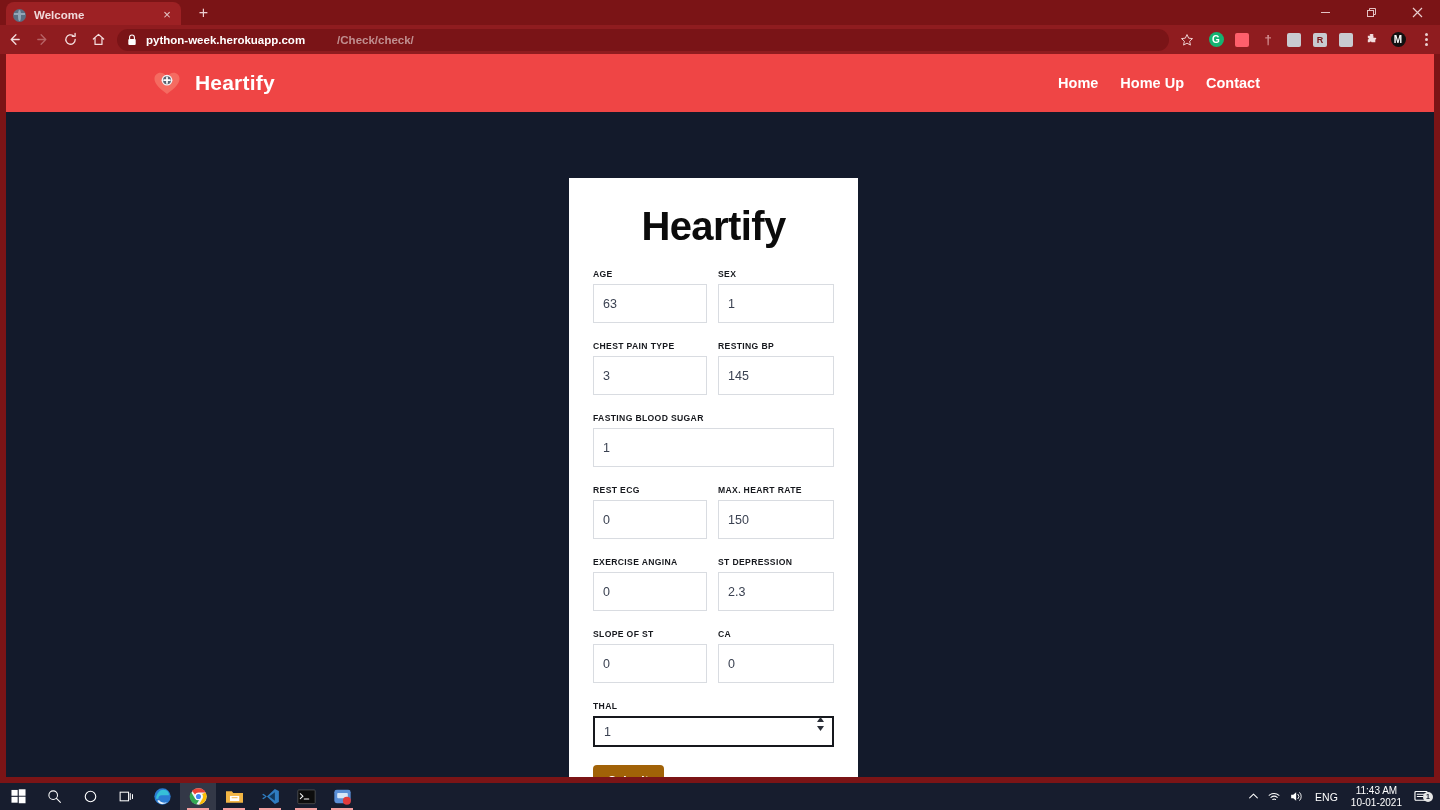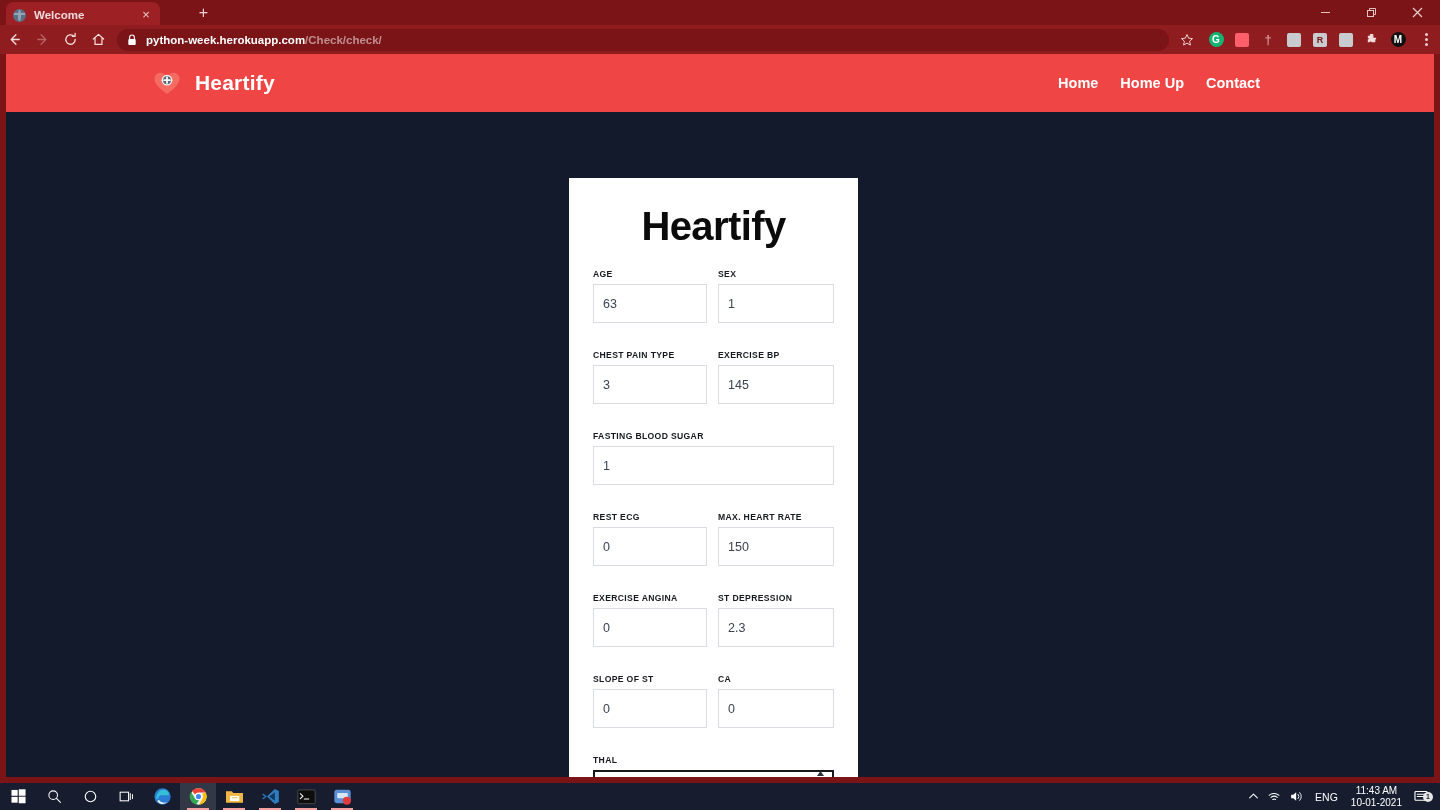--- a/index.html
+++ b/index.html
@@ -18,21 +18,21 @@
   }
 
   
   .tabstrip {
     position: relative;
     height: 25px;
     background: #7b1416;
   }
   .tab {
     position: absolute; left: 6px; top: 2px;
-    width: 154px; height: 23px;
+    width: 175px; height: 23px;
     background: #9d2124;
     border-radius: 8px 8px 0 0;
     display: flex; align-items: center;
     padding: 13px 7px;
   }
   .tab-favicon {
     width: 13px; height: 13px; border-radius: 50%;
     background: #5b6e83;
     position: relative; flex: none;
     overflow: hidden;
@@ -96,21 +96,21 @@
     display: flex; align-items: center;
     padding: 0 10px;
     min-width: 0;
   }
   .lock { flex: none; margin-right: 9px; display: flex; }
   .url-text {
     font-size: 11.5px; color: #ffffff;
     white-space: nowrap; overflow: hidden;
     font-weight: bold;
   }
-  .url-path { color: #c08f90; font-weight: bold; }
+  .url-path { color: #c08f90; font-weight: bold; padding-left: 32px; }
   .star { flex: none; margin-right: 4px; display: flex; align-items: center; justify-content: center; width: 24px; }
   .ext-area { display: flex; align-items: center; flex: none; padding-right: 4px; }
   .ext { width: 22px; height: 22px; margin: 0 2px; display: flex; align-items: center; justify-content: center; flex: none; }
   .ext-dot { width: 15px; height: 15px; border-radius: 50%; display: flex; align-items: center; justify-content: center; }
   .ext-sq { width: 14px; height: 14px; border-radius: 2px; display: flex; align-items: center; justify-content: center; }
   .kebab { width: 22px; display: flex; flex-direction: column; align-items: center; justify-content: center; gap: 2px; flex: none; margin-right: 3px; }
   .kebab i { width: 3px; height: 3px; border-radius: 50%; background: #e9cfd0; display: block; }
 
   
   .viewport {
@@ -145,21 +145,21 @@
     padding: 26px 24px 0 24px;
   }
   .card-title {
     text-align: center;
     font-size: 40px; font-weight: bold;
     color: #0b0b0b;
     letter-spacing: -0.6px;
     margin-bottom: 20px;
   }
   .form-row { display: flex; gap: 11px; }
-  .field { margin-bottom: 27px; }
+  .field { margin-bottom: 18px; }
   .field.col-left { width: 114px; flex: none; }
   .field.col-right { flex: 1; }
   .field.full { width: 100%; }
   .field label {
     display: block;
     font-size: 8.6px; font-weight: bold;
     letter-spacing: .35px;
     color: #16181d;
     margin-bottom: 5px;
     white-space: nowrap;
@@ -373,21 +373,21 @@
             <input type="text" value="1" style="">
           </div>
         </div>
 
         <div class="form-row">
           <div class="field col-left">
             <label>CHEST PAIN TYPE</label>
             <input type="text" value="3" style="">
           </div>
           <div class="field col-right">
-            <label>EXERCISE BP</label>
+            <label>RESTING BP</label>
             <input type="text" value="145" style="">
           </div>
         </div>
 
         <div class="form-row">
           <div class="field col-right">
             <label>FASTING BLOOD SUGAR</label>
             <input type="text" value="1" style="">
           </div>
         </div>

